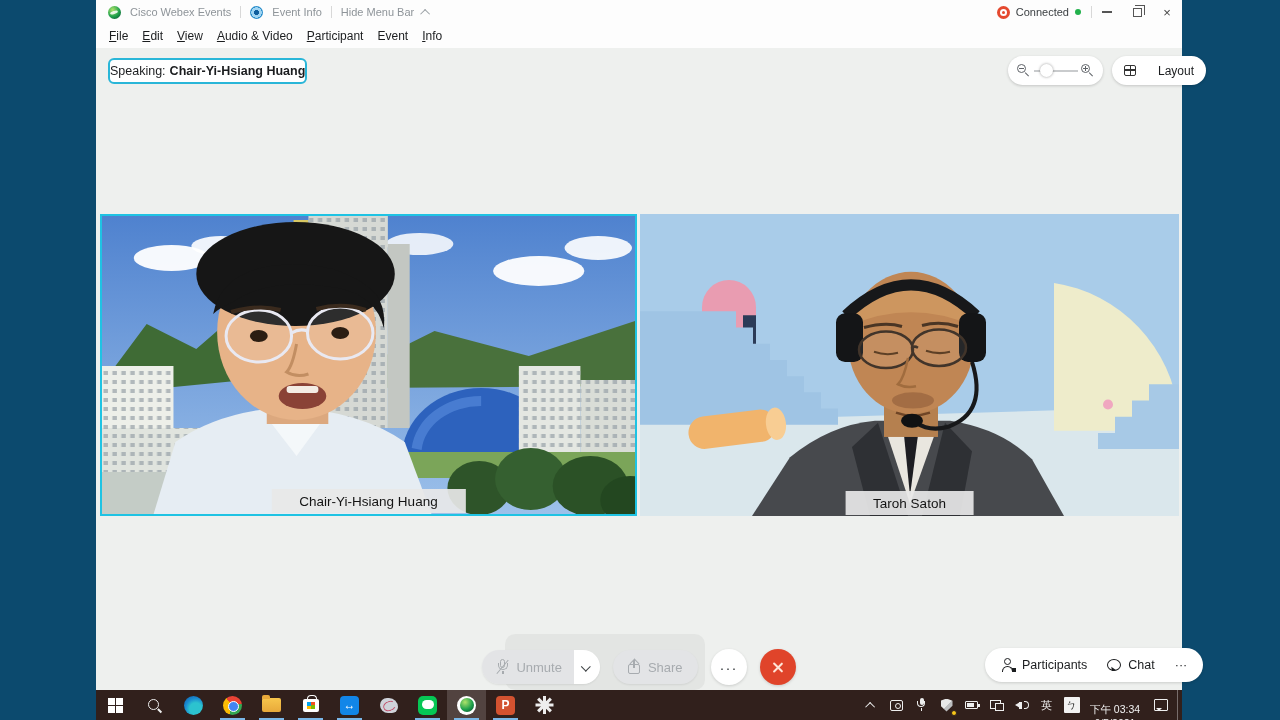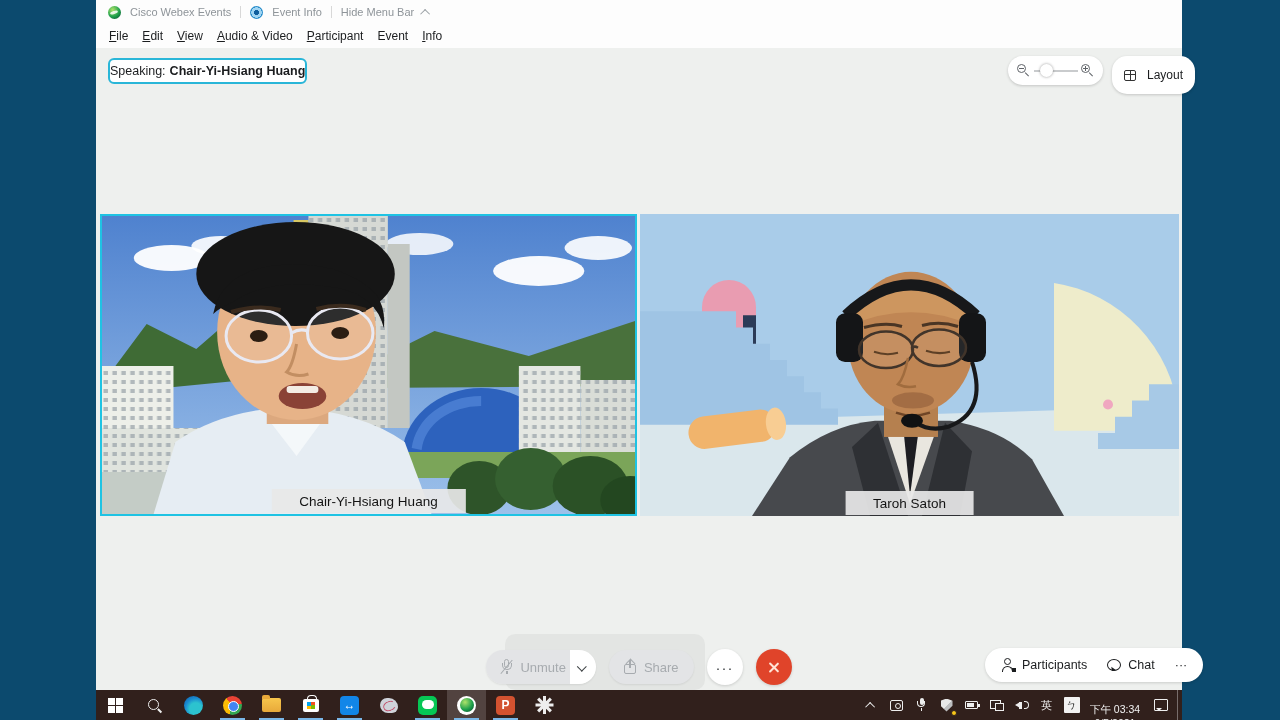--- a/index.html
+++ b/index.html
@@ -59,23 +59,23 @@
   .mag .lens { position:absolute; left:0; top:0; width:9px; height:9px; border:1.4px solid #5f6368;
       border-radius:50%; }
   .mag .handle { position:absolute; left:8px; top:8px; width:5px; height:1.4px; background:#5f6368;
       transform:rotate(45deg); transform-origin:left center; }
   .mag .minus { position:absolute; left:2px; top:3.8px; width:5px; height:1.2px; background:#5f6368; }
   .mag .plusv { position:absolute; left:3.9px; top:1.9px; width:1.2px; height:5px; background:#5f6368; }
   .slider { position:relative; width:44px; height:13px; }
   .slider .track { position:absolute; left:0; top:6px; width:44px; height:1.6px; background:#c9cbcd; }
   .slider .knob { position:absolute; left:6px; top:0; width:13px; height:13px; background:#fff;
       border-radius:50%; box-shadow:0 0 3px rgba(0,0,0,.4); }
-  .layout-btn { position:absolute; left:1016px; top:8px; height:38px; background:#fff;
+  .layout-btn { position:absolute; left:1016px; top:8px; height:29px; background:#fff;
       border-radius:15px; box-shadow:0 1px 3px rgba(0,0,0,.18); display:flex; align-items:center;
-      gap:11px; padding:0 12px; font-size:12px; color:#1b1d1f; }
+      gap:22px; padding:0 12px; font-size:12px; color:#1b1d1f; }
   .grid-ic { width:12px; height:11px; border:1.3px solid #333; border-radius:2px; position:relative; }
   .grid-ic::before { content:""; position:absolute; left:0; right:0; top:3.4px; height:1.2px; background:#333; }
   .grid-ic::after { content:""; position:absolute; top:0; bottom:0; left:4.6px; width:1.2px; background:#333; }
 
   
   .video-row { position:absolute; left:0; top:166px; width:1086px; height:302px; }
   .tile { position:absolute; top:0; height:302px; overflow:hidden; background:#000; }
   .tile.left { left:4px; width:537px; border:2.5px solid #1fc3e3; }
   .tile.right { left:544px; width:539px; }
   .tile svg { width:100%; height:100%; display:block; }
@@ -83,21 +83,21 @@
       background:rgba(232,232,232,.92); color:#141414; font-size:13.5px; height:24px;
       display:flex; align-items:center; padding:0 28px; white-space:nowrap; }
 
   
   .ghost-panel { position:absolute; left:409px; top:586px; width:200px; height:56px;
       background:rgba(0,0,0,.045); border-radius:10px; }
   .ctrl-center { position:absolute; left:0; top:600px; width:1086px; height:38px;
       display:flex; align-items:center; justify-content:center; gap:13px; }
   .pill-split { display:flex; height:34px; border-radius:17px; overflow:hidden;
       box-shadow:0 1px 2px rgba(0,0,0,.08); }
-  .pill-main { background:#e3e4e6; display:flex; align-items:center; gap:7px; padding:0 4px 0 14px;
+  .pill-main { background:#e3e4e6; display:flex; align-items:center; gap:7px; padding:0 12px 0 14px;
       font-size:13px; color:#a7abaf; }
   .pill-arrow { background:#fff; width:26px; display:flex; align-items:center; justify-content:center; }
   .caret-down { width:7px; height:7px; border-left:1.6px solid #3c4043; border-bottom:1.6px solid #3c4043;
       transform:rotate(-45deg) translateY(-1px); }
   .pill-btn { height:34px; border-radius:17px; background:#e3e4e6; display:flex; align-items:center;
       gap:7px; padding:0 15px; font-size:13px; color:#a7abaf; box-shadow:0 1px 2px rgba(0,0,0,.08); }
   .circle-btn { width:36px; height:36px; border-radius:50%; background:#fff; display:flex;
       align-items:center; justify-content:center; box-shadow:0 1px 3px rgba(0,0,0,.15);
       font-size:15px; color:#3c4043; letter-spacing:1px; }
   .circle-btn.red { background:#e0442a; }
@@ -230,20 +230,39 @@
     <div class="titlebar">
       <div class="tb-left">
         <span class="webex-ball"></span>
         <span class="tb-text">Cisco Webex Events</span>
         <span class="tb-sep"></span>
         <span class="eventinfo-ic"></span>
         <span class="tb-text">Event Info</span>
         <span class="tb-sep"></span>
         <span class="tb-text">Hide Menu Bar</span>
         <span class="caret-up"></span>
+      </div>
+      <div class="tb-right">
+        <span class="conn-ic">
+            <span>
+              <i></i>
+            </span>
+          </span>
+        <span class="conn-text">Connected</span>
+        <span class="conn-dot" style="background:#22b14c"></span>
+        <span class="tb-sep"></span>
+        <span class="winbtn">
+            <span class="ic-min"></span>
+          </span>
+        <span class="winbtn">
+            <span class="ic-max"></span>
+          </span>
+        <span class="winbtn">
+            <span class="ic-close">×</span>
+          </span>
       </div>
     </div>
 
     <div class="menubar">
       <span class="menu-item ul">File</span>
       <span class="menu-item ul">Edit</span>
       <span class="menu-item ul">View</span>
       <span class="menu-item ul">Audio &amp; Video</span>
       <span class="menu-item ul">Participant</span>
       <span class="menu-item">Event</span>

